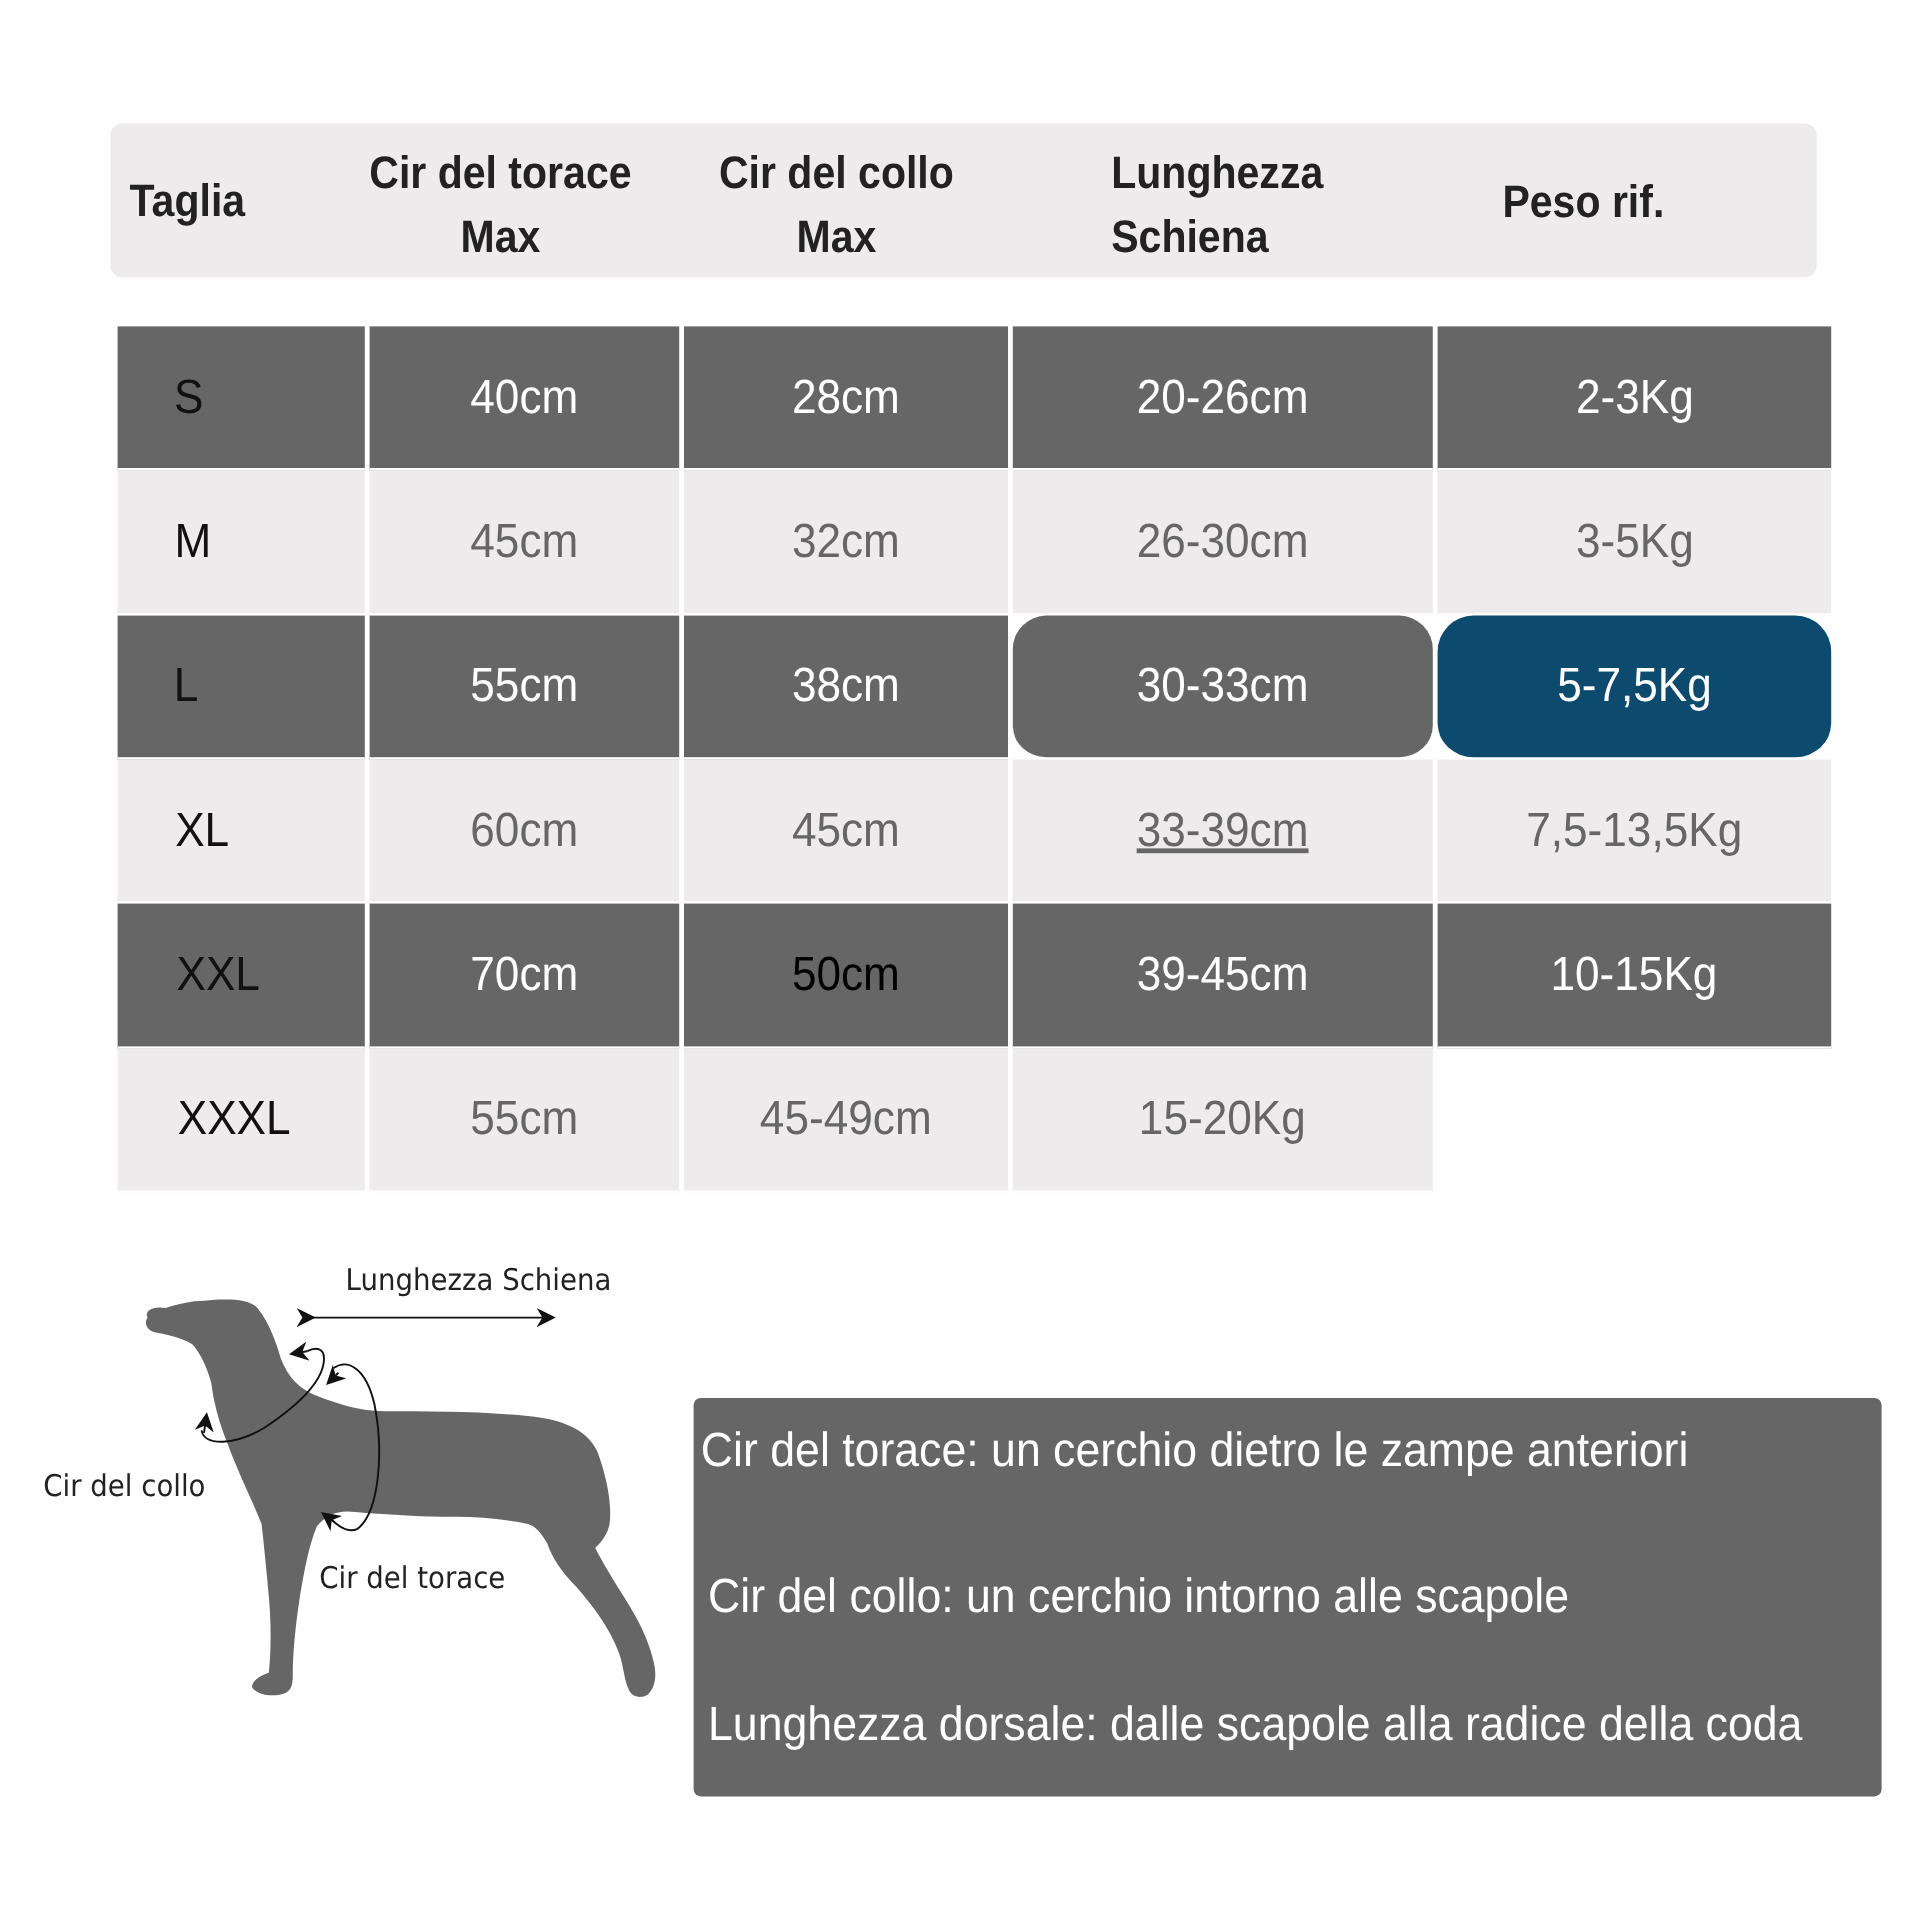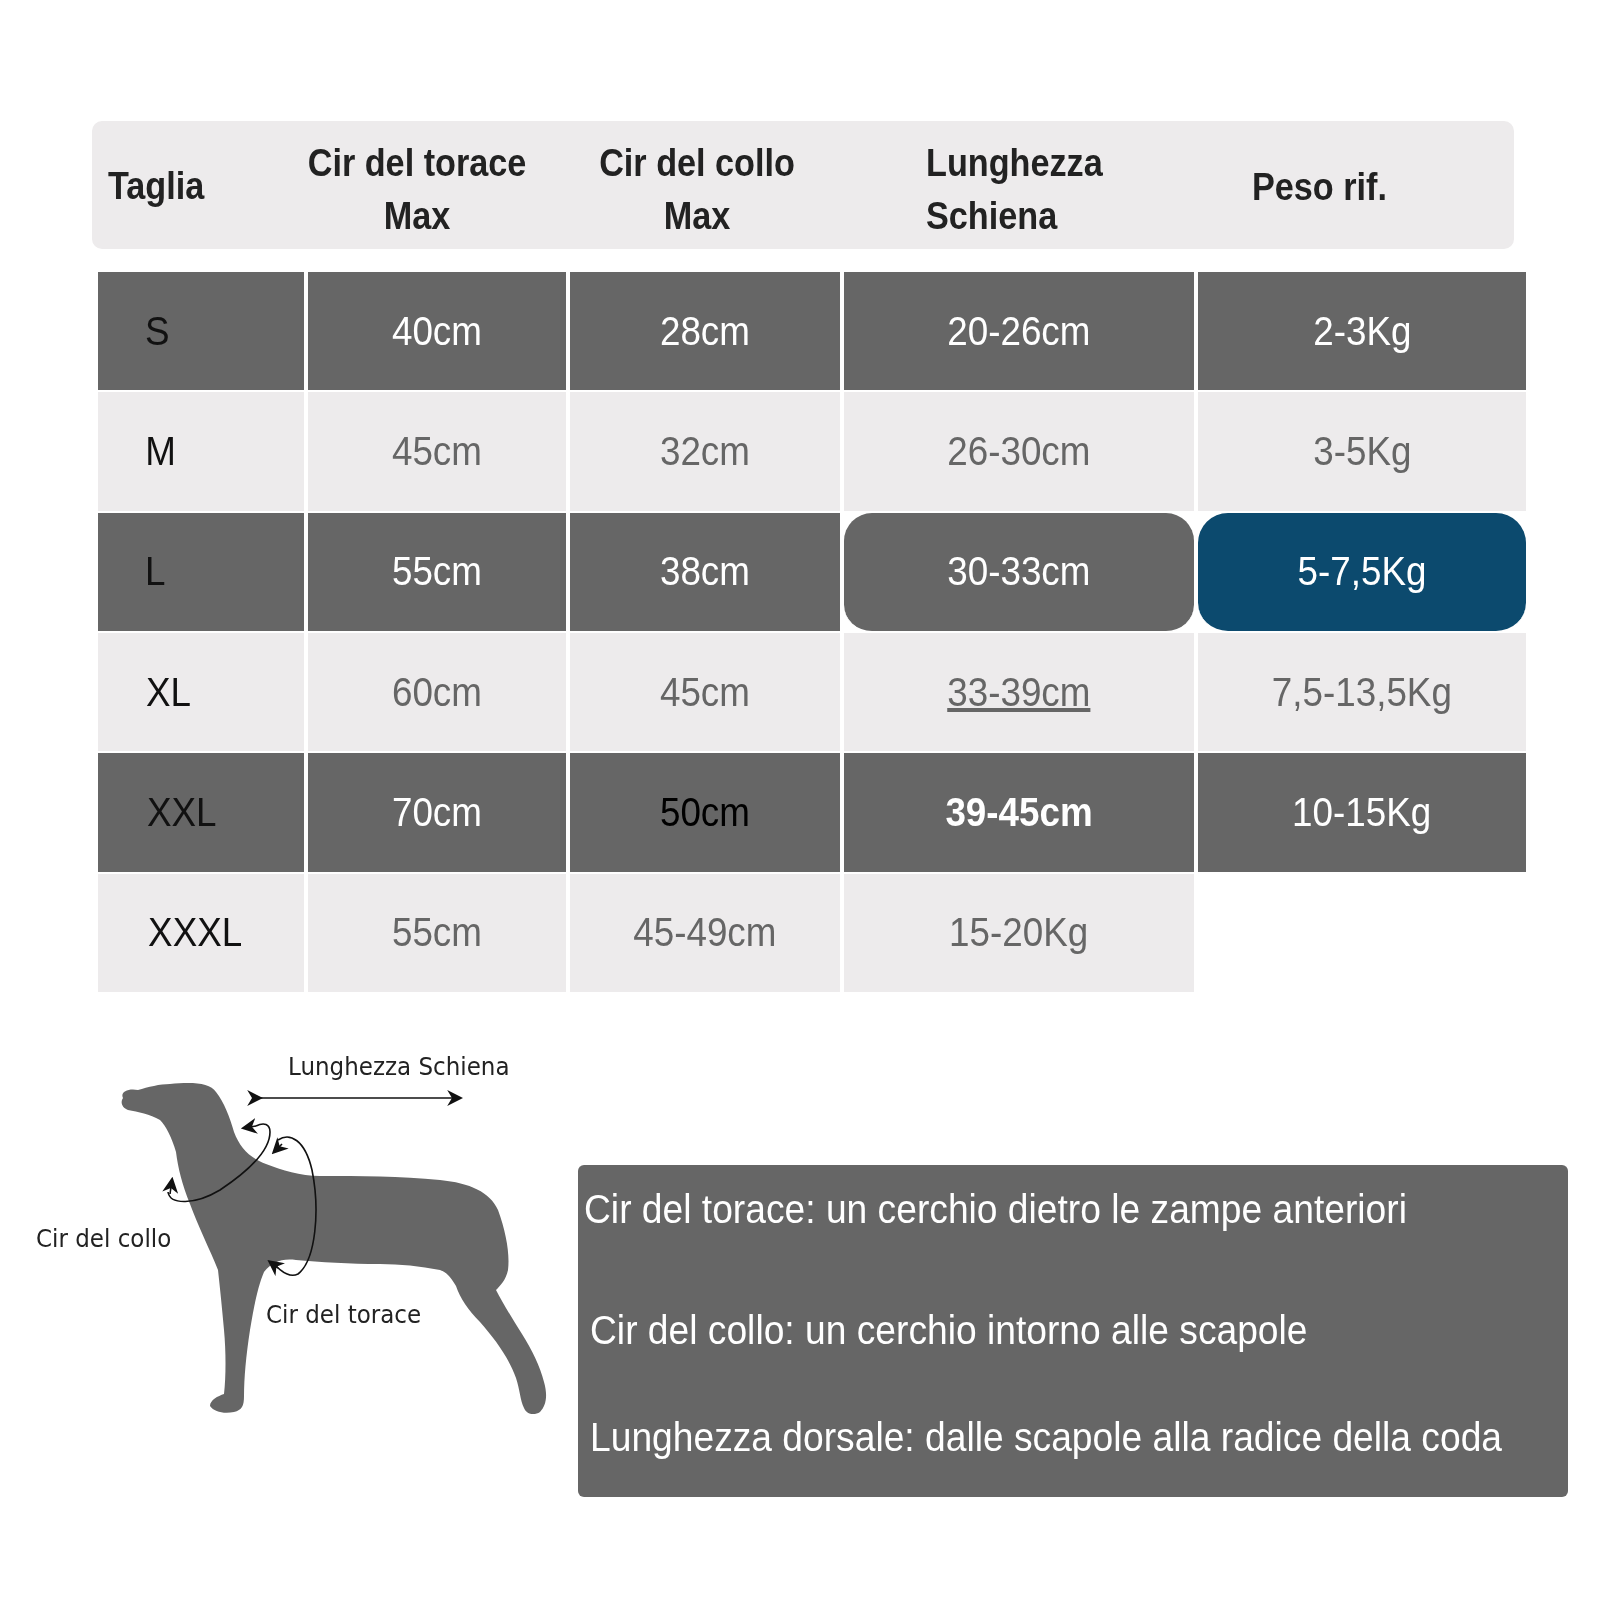--- a/index.html
+++ b/index.html
@@ -1,21 +1,21 @@
 <!DOCTYPE html>
 <html><head>
   <meta charset="utf-8">
   <style>
     html, body { margin: 0; padding: 0; }
     body {
       width: 1600px; height: 1600px; background: #ffffff; position: relative; overflow: hidden;
       font-family: "Liberation Sans", "DejaVu Sans", sans-serif;
     }
     .header-bar {
-      position: absolute; left: 92px; top: 121px; width: 1422px; height: 128px;
+      position: absolute; left: 92px; top: 103px; width: 1422px; height: 128px;
       background: #edebec; border-radius: 10px;
     }
     .hcell {
       position: absolute; font-weight: bold; color: #222222; font-size: 38px; line-height: 53px;
       transform: scaleX(0.9); transform-origin: left center; white-space: nowrap;
     }
     .hcell.center { text-align: center; transform-origin: center center; }
     .table {
       position: absolute; left: 98px; top: 272px; width: 1428px; height: 722px;
       display: grid;
@@ -131,21 +131,21 @@
 
   <div class="cell size" style="background:#666666;">
       <span>XXL</span>
     </div>
   <div class="cell" style="background:#666666;color:#fff;">
       <span>70cm</span>
     </div>
   <div class="cell" style="background:#666666;color:#000000;text-align:center;">
       <span>50cm</span>
     </div>
-  <div class="cell" style="background:#666666;color:#fff;font-weight:bold;">
+  <div class="cell" style="background:#666666;color:#fff;">
       <span>39-45cm</span>
     </div>
   <div class="cell" style="background:#666666;color:#fff;">
       <span>10-15Kg</span>
     </div>
 
   <div class="cell size" style="background:#edebec;">
       <span>XXXL</span>
     </div>
   <div class="cell" style="background:#edebec;color:#666;">

